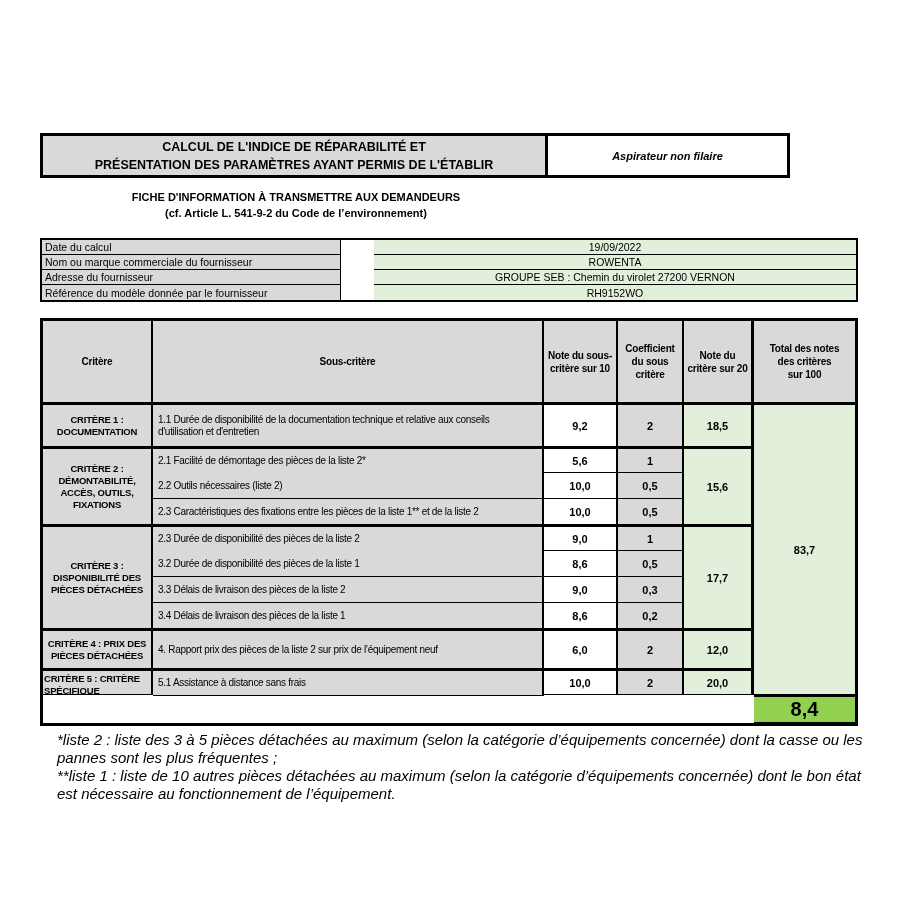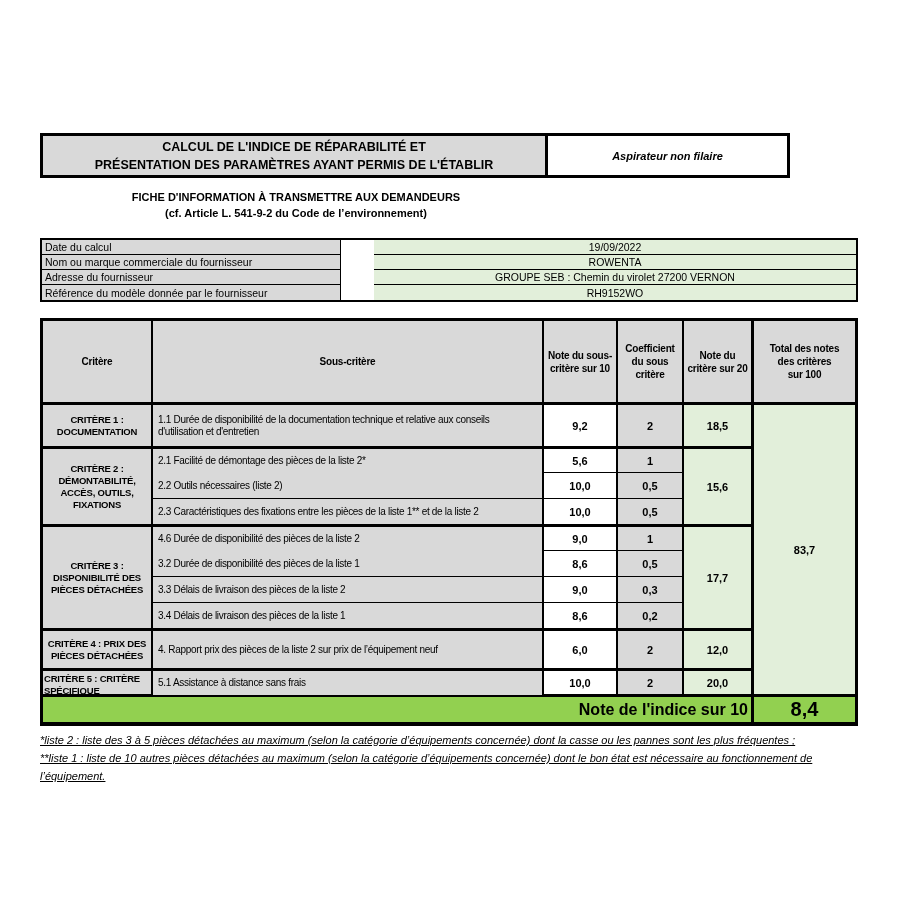--- a/index.html
+++ b/index.html
@@ -57,22 +57,22 @@
             font-size:10px;letter-spacing:-0.3px;line-height:12px;padding:12px 5px;}
   .num{font-weight:bold;font-size:11px;}
   .bg-white{background:#fff;}
   .bg-gray{background:var(--gray);}
   .bg-green{background:var(--lgreen);}
   .final-label{background:var(--sgreen);font-weight:bold;font-size:16px;
                justify-content:flex-end;padding-right:3px;border-right:3px solid var(--ink);}
   .final-value{background:var(--sgreen);font-weight:bold;font-size:20px;}
 
   
-  .footnotes{position:absolute;left:40px;top:731px;width:820px;font-style:italic;
-             font-size:11px;line-height:18px;text-decoration:underline;}
+  .footnotes{position:absolute;left:57px;top:731px;width:820px;font-style:italic;
+             font-size:15px;line-height:18px;}
 </style>
 </head>
 <body>
 
 <div class="page">
 
   <div class="title-block">
     <div class="title-left">
       <div>CALCUL DE L'INDICE DE RÉPARABILITÉ ET</div>
       <div>PRÉSENTATION DES PARAMÈTRES AYANT PERMIS DE L'ÉTABLIR</div>
@@ -126,21 +126,21 @@
       <div class="cell sublabel" style="grid-area: 4 / 2;">2.2 Outils nécessaires (liste 2)</div>
       <div class="cell num bg-white" style="grid-area: 4 / 3;">10,0</div>
       <div class="cell num bg-gray" style="grid-area: 4 / 4;">0,5</div>
       <div class="cell sublabel" style="grid-area: 5 / 2;">2.3 Caractéristiques des fixations entre les pièces de la liste 1** et de la liste 2</div>
       <div class="cell num bg-white" style="grid-area: 5 / 3;">10,0</div>
       <div class="cell num bg-gray" style="grid-area: 5 / 4;">0,5</div>
       <div class="cell num bg-green br3 group-top" style="grid-area: 3 / 5 / span 3;">15,6</div>
       <div class="cell crit group-top" style="grid-area: 6 / 1 / span 4;">CRITÈRE 3 :
 DISPONIBILITÉ DES
 PIÈCES DÉTACHÉES</div>
-      <div class="cell sublabel group-top" style="grid-area: 6 / 2;">4.6 Durée de disponibilité des pièces de la liste 2</div>
+      <div class="cell sublabel group-top" style="grid-area: 6 / 2;">2.3 Durée de disponibilité des pièces de la liste 2</div>
       <div class="cell num bg-white group-top" style="grid-area: 6 / 3;">9,0</div>
       <div class="cell num bg-gray group-top" style="grid-area: 6 / 4;">1</div>
       <div class="cell sublabel" style="grid-area: 7 / 2;">3.2 Durée de disponibilité des pièces de la liste 1</div>
       <div class="cell num bg-white" style="grid-area: 7 / 3;">8,6</div>
       <div class="cell num bg-gray" style="grid-area: 7 / 4;">0,5</div>
       <div class="cell sublabel" style="grid-area: 8 / 2;">3.3 Délais de livraison des pièces de la liste 2</div>
       <div class="cell num bg-white" style="grid-area: 8 / 3;">9,0</div>
       <div class="cell num bg-gray" style="grid-area: 8 / 4;">0,3</div>
       <div class="cell sublabel" style="grid-area: 9 / 2;">3.4 Délais de livraison des pièces de la liste 1</div>
       <div class="cell num bg-white" style="grid-area: 9 / 3;">8,6</div>
@@ -152,21 +152,20 @@
       <div class="cell num bg-white group-top" style="grid-area: 10 / 3;">6,0</div>
       <div class="cell num bg-gray group-top" style="grid-area: 10 / 4;">2</div>
       <div class="cell num bg-green br3 group-top" style="grid-area: 10 / 5 / span 1;">12,0</div>
       <div class="cell crit group-top crit-left" style="grid-area: 11 / 1 / span 1;">CRITÈRE 5 : CRITÈRE
 SPÉCIFIQUE</div>
       <div class="cell sublabel group-top" style="grid-area: 11 / 2;">5.1 Assistance à distance sans frais</div>
       <div class="cell num bg-white group-top" style="grid-area: 11 / 3;">10,0</div>
       <div class="cell num bg-gray group-top" style="grid-area: 11 / 4;">2</div>
       <div class="cell num bg-green br3 group-top" style="grid-area: 11 / 5 / span 1;">20,0</div>
       <div class="cell num bg-green last-col group-top" style="grid-area: 2 / 6 / span 10;">83,7</div>
-      <div class="cell final-label group-top" style="grid-area: 12 / 1 / auto / span 5;">Note de l'indice sur 10</div>
       <div class="cell final-value last-col group-top" style="grid-area: 12 / 6;">8,4</div>
     </div>
 
   <div class="footnotes">
     <div>*liste 2 : liste des 3 à 5 pièces détachées au maximum (selon la catégorie d’équipements concernée) dont la casse ou les pannes sont les plus fréquentes ;</div>
     <div>**liste 1 : liste de 10 autres pièces détachées au maximum (selon la catégorie d’équipements concernée) dont le bon état est nécessaire au fonctionnement de l’équipement.</div>
   </div>
 
 </div>
 

